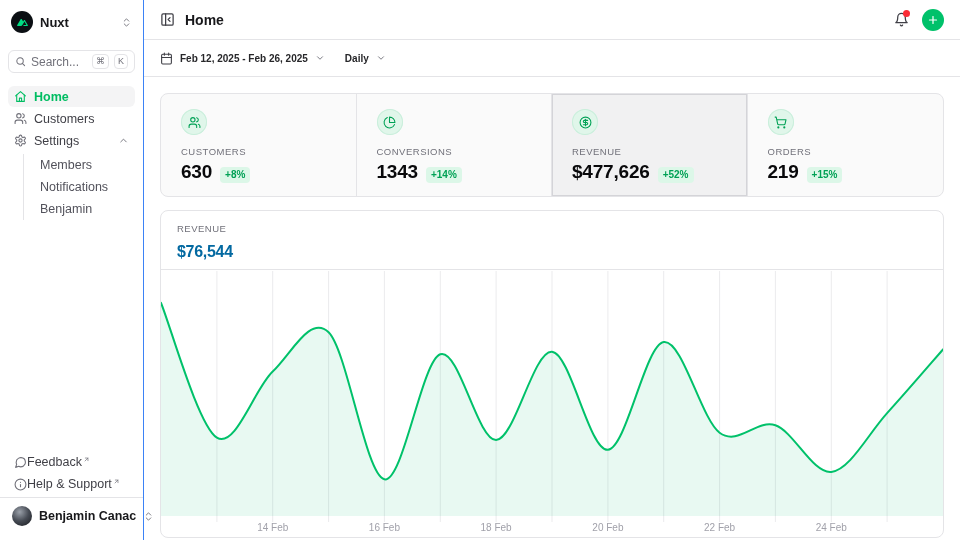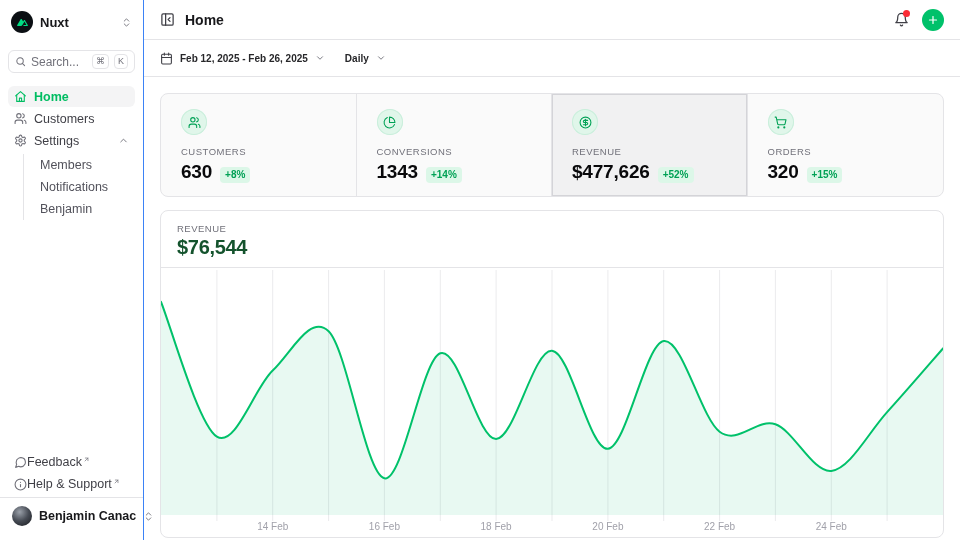--- a/index.html
+++ b/index.html
@@ -87,21 +87,21 @@
   .stat-cell.selected { background:#f1f1f2; box-shadow: inset 0 0 0 1px #d4d4d8; }
   .stat-icon { width:26px; height:26px; border-radius:50%; background:#e0f6ea; box-shadow: inset 0 0 0 1px #c9eedb; display:flex; align-items:center; justify-content:center; color:#00a155; }
   .stat-label { margin-top:11px; font-size:9.5px; letter-spacing:0.5px; color:#71717a; font-weight:500; }
   .stat-value-row { margin-top:4px; display:flex; align-items:flex-end; gap:8px; }
   .stat-value { font-size:19px; font-weight:700; color:#09090b; letter-spacing:-0.2px; }
   .delta-badge { font-size:10px; font-weight:600; color:#00a155; background:#dcf7e8; border-radius:4px; padding:2px 5px; line-height:1.2; }
 
   .chart-card { flex:1; border:1px solid #e4e4e7; border-radius:8px; background:#fff; display:flex; flex-direction:column; overflow:hidden; }
   .chart-header { padding:12px 16px 8px; border-bottom:1px solid #e4e4e7; }
   .chart-label { font-size:9.5px; letter-spacing:0.5px; color:#71717a; font-weight:500; }
-  .chart-value { font-size:20px; font-weight:700; color:#14532d; margin-top:2px; letter-spacing:-0.3px; }
+  .chart-value { font-size:16px; font-weight:700; color:#0369a1; margin-top:9px; letter-spacing:-0.3px; }
   .chart-body { flex:1; position:relative;padding-left:32px; }
   .chart-body svg { position:absolute; inset:0; width:100%; height:100%; display:block; cursor:crosshair; }
 </style>
 </head>
 <body>
 
 <div class="app">
 
   <aside class="sidebar">
 
@@ -339,21 +339,21 @@
         <div class="stat-cell">
           <span class="stat-icon">
             <svg width="13" height="13" viewBox="0 0 24 24" fill="none" stroke="currentColor" stroke-width="2" stroke-linecap="round" stroke-linejoin="round">
                 <circle cx="8" cy="21" r="1"></circle>
                 <circle cx="19" cy="21" r="1"></circle>
                 <path d="M2.05 2.05h2l2.66 12.42a2 2 0 0 0 2 1.58h9.78a2 2 0 0 0 1.95-1.57l1.65-7.43H5.12"></path>
               </svg>
           </span>
           <span class="stat-label">ORDERS</span>
           <span class="stat-value-row">
-            <span class="stat-value">320</span>
+            <span class="stat-value">219</span>
             <span class="delta-badge">+15%</span>
           </span>
         </div>
       </div>
 
       <div class="chart-card">
         <div class="chart-header">
           <div class="chart-label">REVENUE</div>
           <div class="chart-value">$76,544</div>
         </div>

